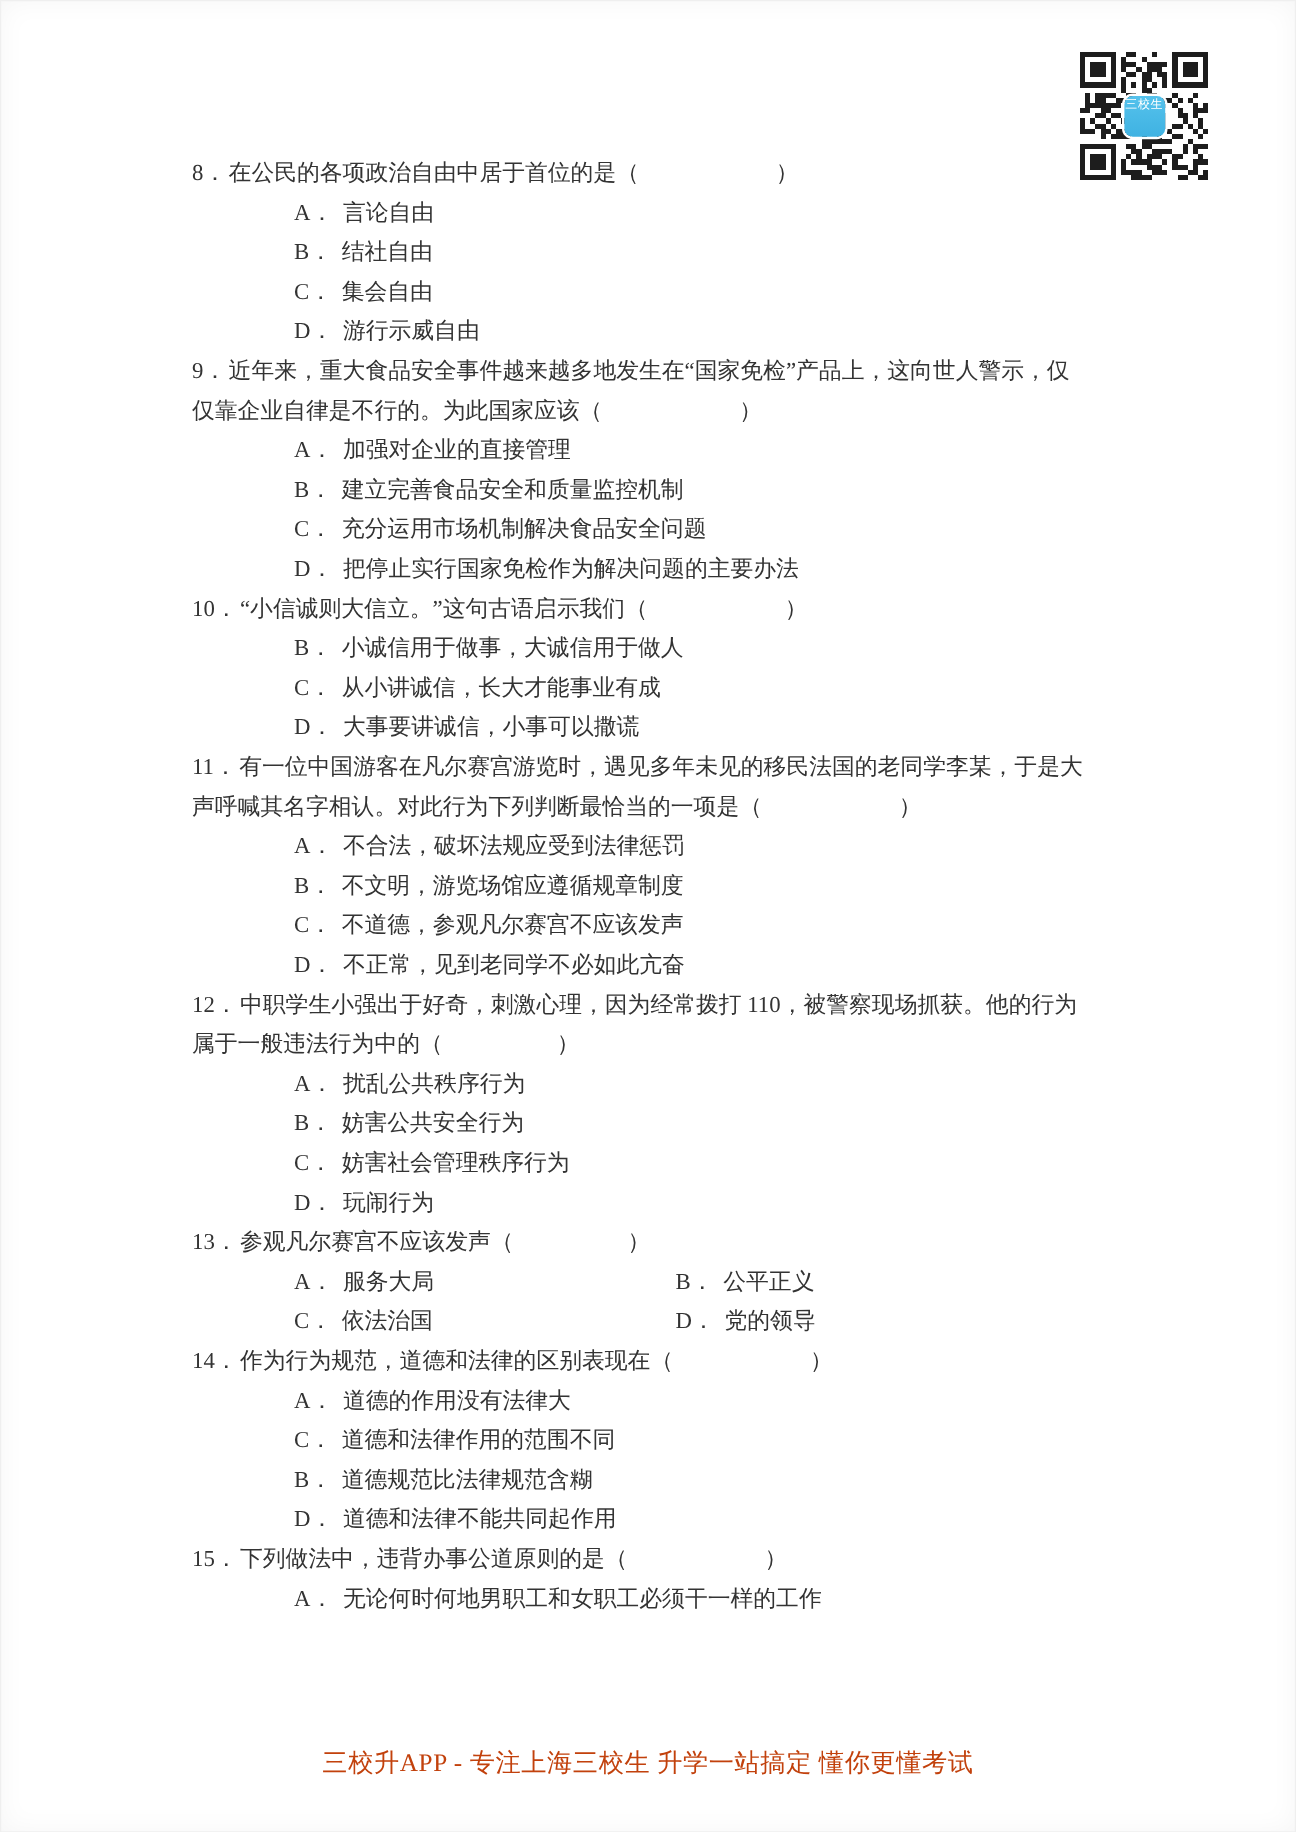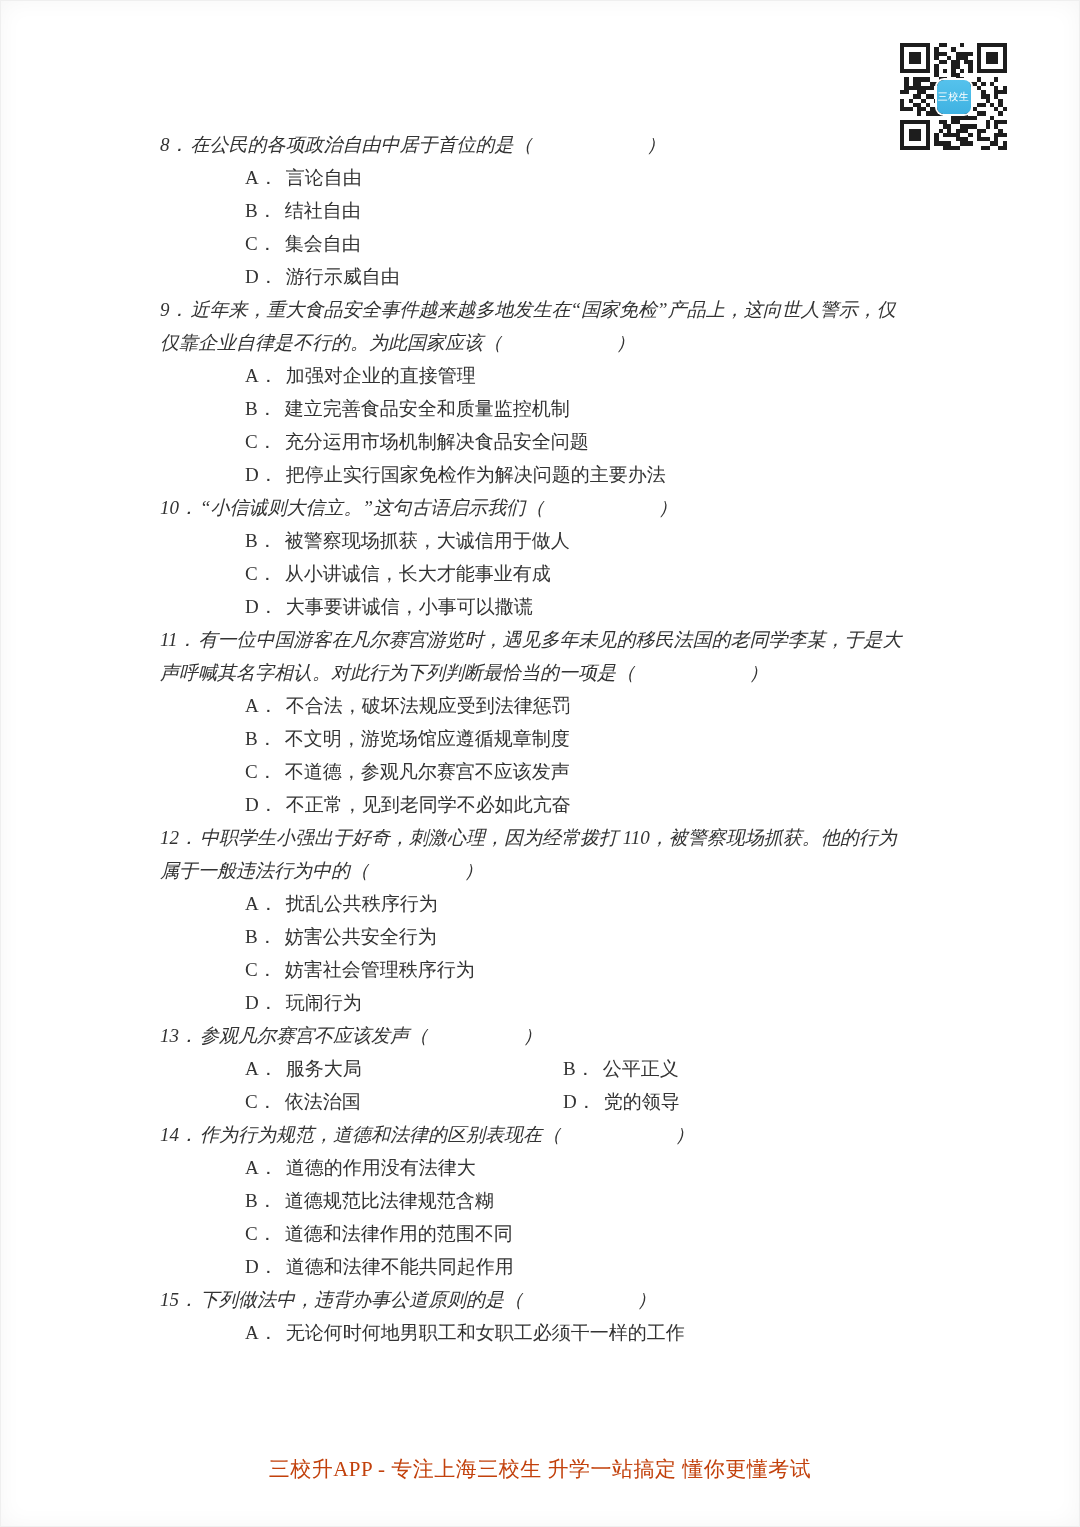--- a/index.html
+++ b/index.html
@@ -15,21 +15,21 @@
     position:absolute; inset:0;
     box-shadow: inset 0 0 0 1px #efefef, inset 0 0 24px rgba(0,0,0,0.045);
     pointer-events:none;
   }
   
   .content {
     position:absolute; left:160px; top:128px;
     font-size:19px; line-height:33px;
     white-space:nowrap;
   }
-  .qline { height:33px;font-style:italic; }
+  .qline { height:33px; }
   .qnum { margin-right:2px; }
   .opts { margin-left:85px; }
   .opts.cols2 {
     display:grid;
     grid-template-columns:318px auto;
   }
   .opt { height:33px; }
   .olabel { margin-right:8px; }
   
   .qr {
@@ -40,21 +40,21 @@
   .qr-logo {
     position:absolute; left:50%; top:50%;
     transform:translate(-50%,-50%);
     width:34px; height:34px;
     border-radius:7px;
     background:linear-gradient(180deg,#55c2ec 0%,#3fb2e2 100%);
     box-shadow:0 0 0 2px #ffffff;
     color:#ffffff;
     font-family:"Liberation Sans","DejaVu Sans",sans-serif;
     font-size:10px;
-    display:flex; align-items:center; justify-content:center;
+    display:flex; align-items:flex-start; justify-content:center;
     letter-spacing:0.5px;
   }
   
   .footer {
     position:absolute; top:1453px; left:0;
     width:100%; text-align:center;
     font-size:21px; line-height:33px;
     color:#c2410c;
     letter-spacing:0.5px;
   }
@@ -283,21 +283,21 @@
       <div class="opts">
         <div class="opt"><span class="olabel">A．</span><span>加强对企业的直接管理</span></div>
         <div class="opt"><span class="olabel">B．</span><span>建立完善食品安全和质量监控机制</span></div>
         <div class="opt"><span class="olabel">C．</span><span>充分运用市场机制解决食品安全问题</span></div>
         <div class="opt"><span class="olabel">D．</span><span>把停止实行国家免检作为解决问题的主要办法</span></div>
       </div>
     </div>
     <div class="question">
       <div class="qline"><span class="qnum">10．</span><span>“小信诚则大信立。”这句古语启示我们（　　　　　　）</span></div>
       <div class="opts">
-        <div class="opt"><span class="olabel">B．</span><span>被警察现场抓获，大诚信用于做人</span></div>
+        <div class="opt"><span class="olabel">B．</span><span>小诚信用于做事，大诚信用于做人</span></div>
         <div class="opt"><span class="olabel">C．</span><span>从小讲诚信，长大才能事业有成</span></div>
         <div class="opt"><span class="olabel">D．</span><span>大事要讲诚信，小事可以撒谎</span></div>
       </div>
     </div>
     <div class="question">
       <div class="qline"><span class="qnum">11．</span><span>有一位中国游客在凡尔赛宫游览时，遇见多年未见的移民法国的老同学李某，于是大</span></div>
       <div class="qline"><span>声呼喊其名字相认。对此行为下列判断最恰当的一项是（　　　　　　）</span></div>
       <div class="opts">
         <div class="opt"><span class="olabel">A．</span><span>不合法，破坏法规应受到法律惩罚</span></div>
         <div class="opt"><span class="olabel">B．</span><span>不文明，游览场馆应遵循规章制度</span></div>
@@ -321,22 +321,22 @@
         <div class="opt"><span class="olabel">A．</span><span>服务大局</span></div>
         <div class="opt"><span class="olabel">B．</span><span>公平正义</span></div>
         <div class="opt"><span class="olabel">C．</span><span>依法治国</span></div>
         <div class="opt"><span class="olabel">D．</span><span>党的领导</span></div>
       </div>
     </div>
     <div class="question">
       <div class="qline"><span class="qnum">14．</span><span>作为行为规范，道德和法律的区别表现在（　　　　　　）</span></div>
       <div class="opts">
         <div class="opt"><span class="olabel">A．</span><span>道德的作用没有法律大</span></div>
+        <div class="opt"><span class="olabel">C．</span><span>道德和法律作用的范围不同</span></div>
         <div class="opt"><span class="olabel">B．</span><span>道德规范比法律规范含糊</span></div>
-        <div class="opt"><span class="olabel">C．</span><span>道德和法律作用的范围不同</span></div>
         <div class="opt"><span class="olabel">D．</span><span>道德和法律不能共同起作用</span></div>
       </div>
     </div>
     <div class="question">
       <div class="qline"><span class="qnum">15．</span><span>下列做法中，违背办事公道原则的是（　　　　　　）</span></div>
       <div class="opts">
         <div class="opt"><span class="olabel">A．</span><span>无论何时何地男职工和女职工必须干一样的工作</span></div>
       </div>
     </div>
   </main>

